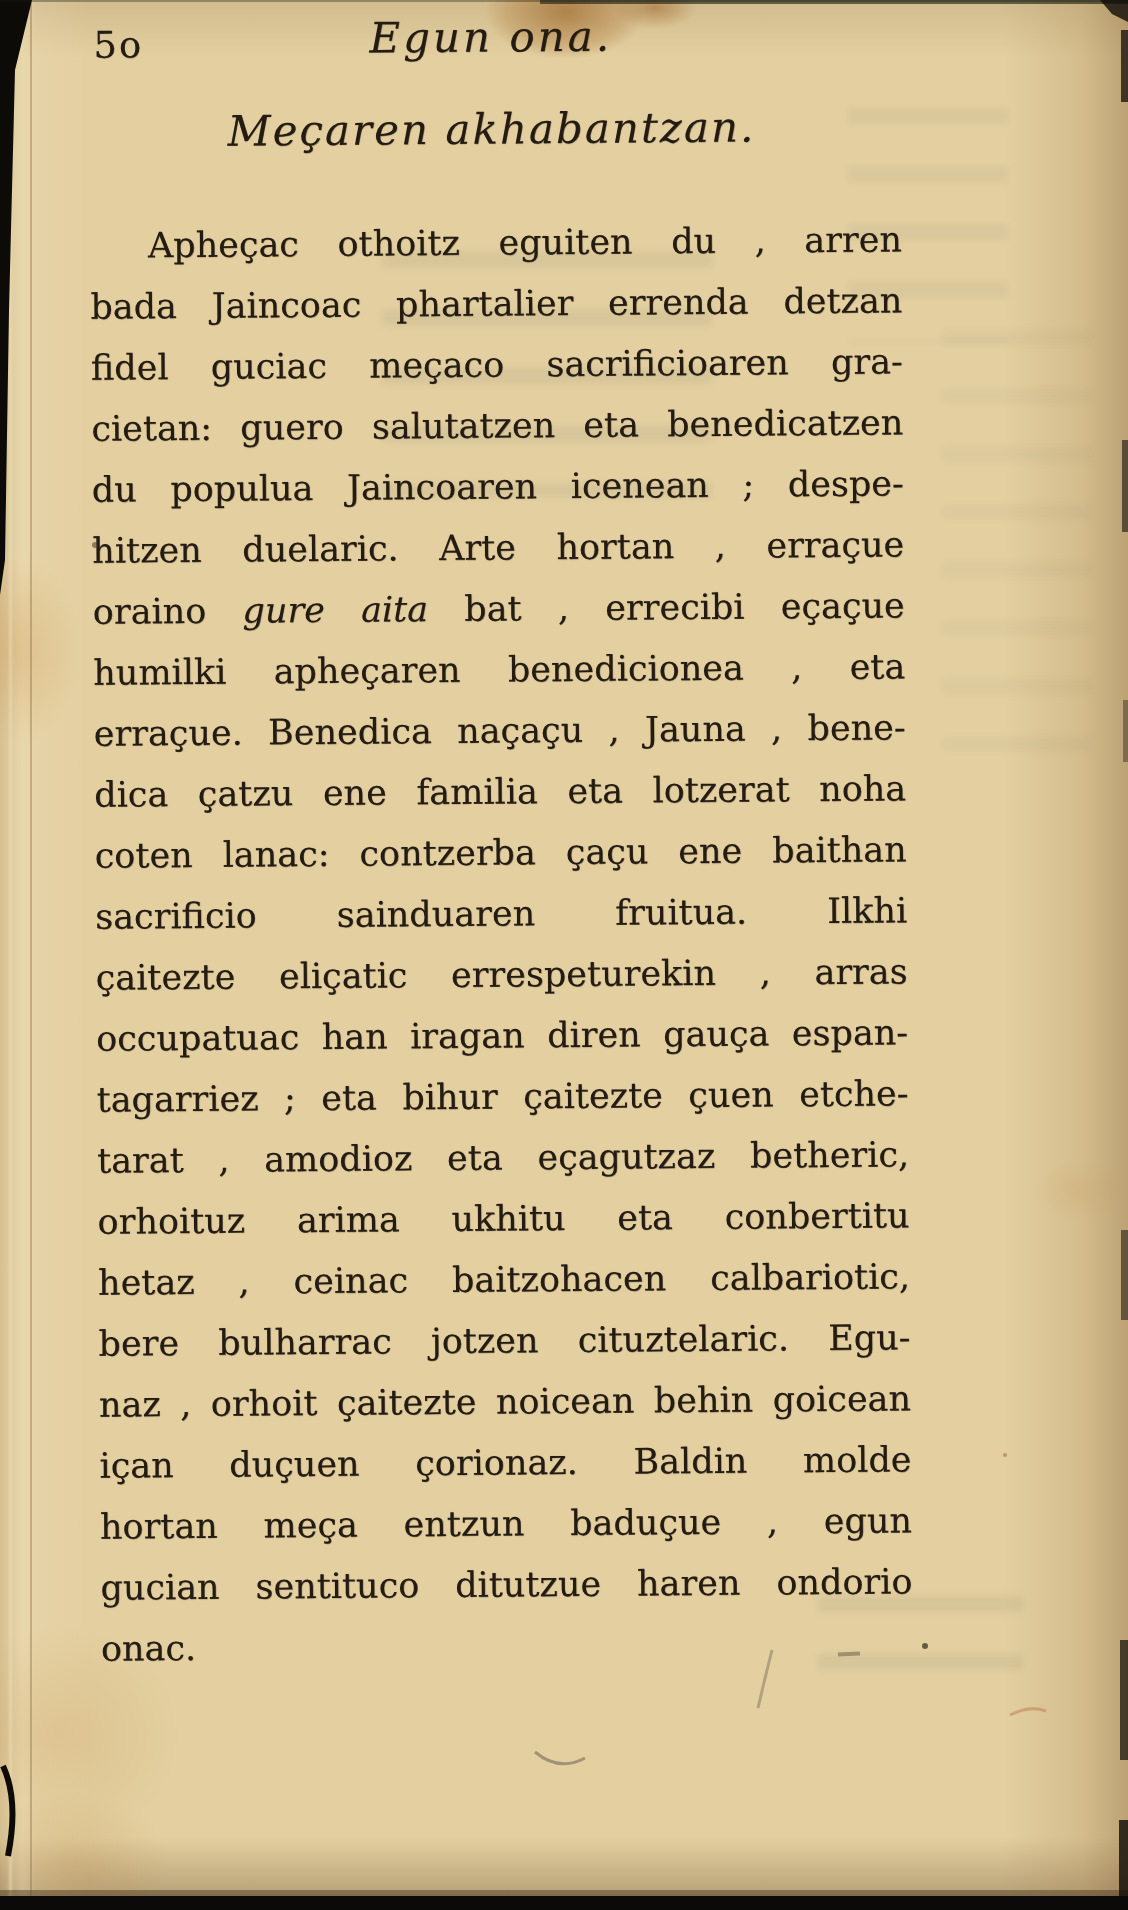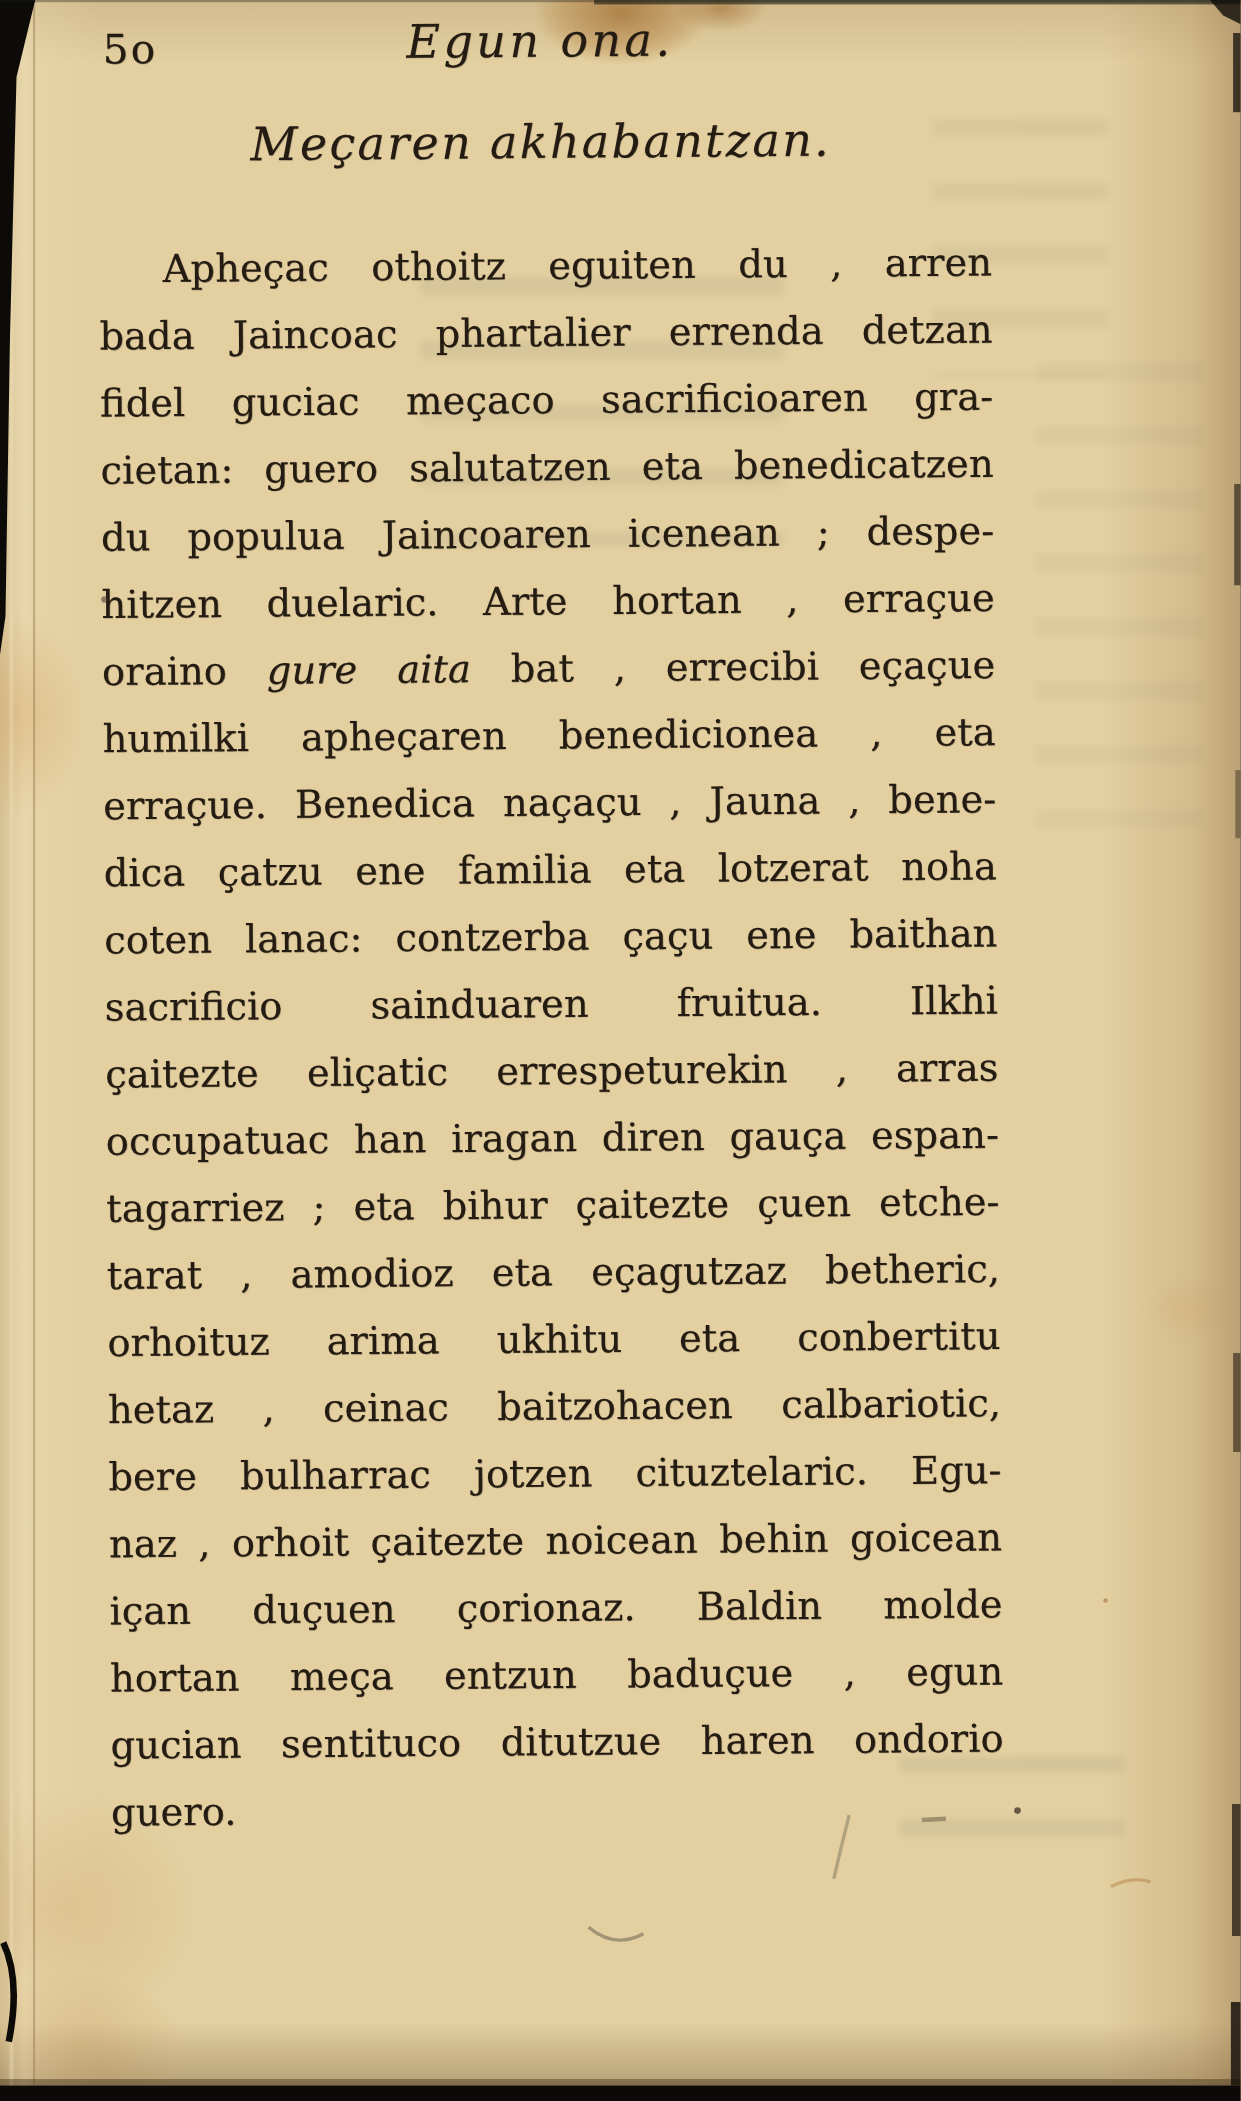--- a/index.html
+++ b/index.html
@@ -88,21 +88,21 @@
         <div class="line"><span>occupatuac han iragan diren gauça espan-</span></div>
         <div class="line"><span>tagarriez ; eta bihur çaitezte çuen etche-</span></div>
         <div class="line"><span>tarat , amodioz eta eçagutzaz betheric,</span></div>
         <div class="line"><span>orhoituz arima ukhitu eta conbertitu</span></div>
         <div class="line"><span>hetaz , ceinac baitzohacen calbariotic,</span></div>
         <div class="line"><span>bere bulharrac jotzen cituztelaric. Egu-</span></div>
         <div class="line"><span>naz , orhoit çaitezte noicean behin goicean</span></div>
         <div class="line"><span>içan duçuen çorionaz. Baldin molde</span></div>
         <div class="line"><span>hortan meça entzun baduçue , egun</span></div>
         <div class="line"><span>gucian sentituco ditutzue haren ondorio</span></div>
-        <div class="line last"><span>guero.</span></div>
+        <div class="line last"><span>onac.</span></div>
       </div>
   </div>
 
   <svg class="artifacts" width="1128" height="1910" viewBox="0 0 1128 1910">
 
     <polygon points="0,0 32,0 15,70 9,310 5,560 0,595" fill="#0d0b08"></polygon>
 
     <rect x="0" y="0" width="1128" height="2" fill="rgba(25,28,20,0.35)"></rect>
     <rect x="540" y="0" width="588" height="4" fill="rgba(22,26,18,0.6)"></rect>
     <polygon points="1100,0 1128,0 1128,22 1112,14" fill="rgba(15,13,9,0.8)"></polygon>

